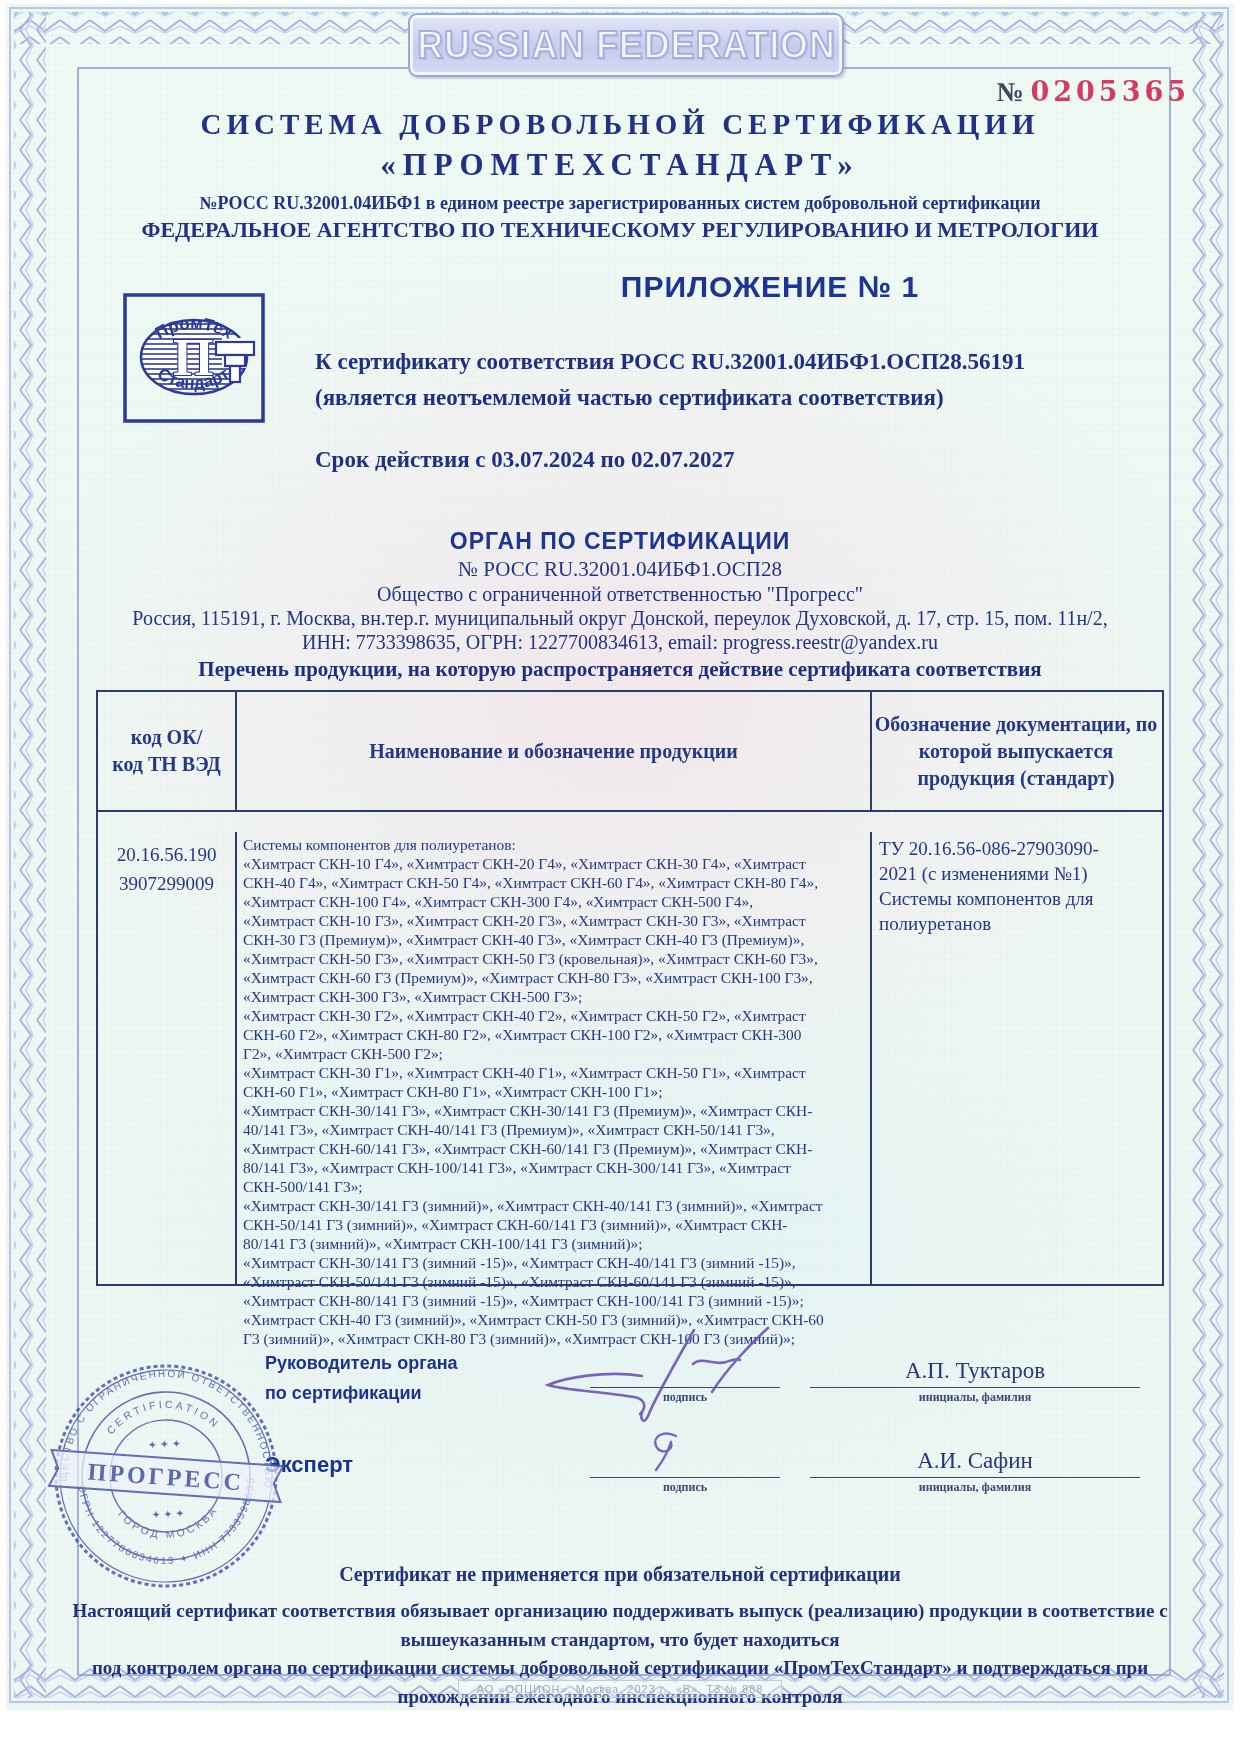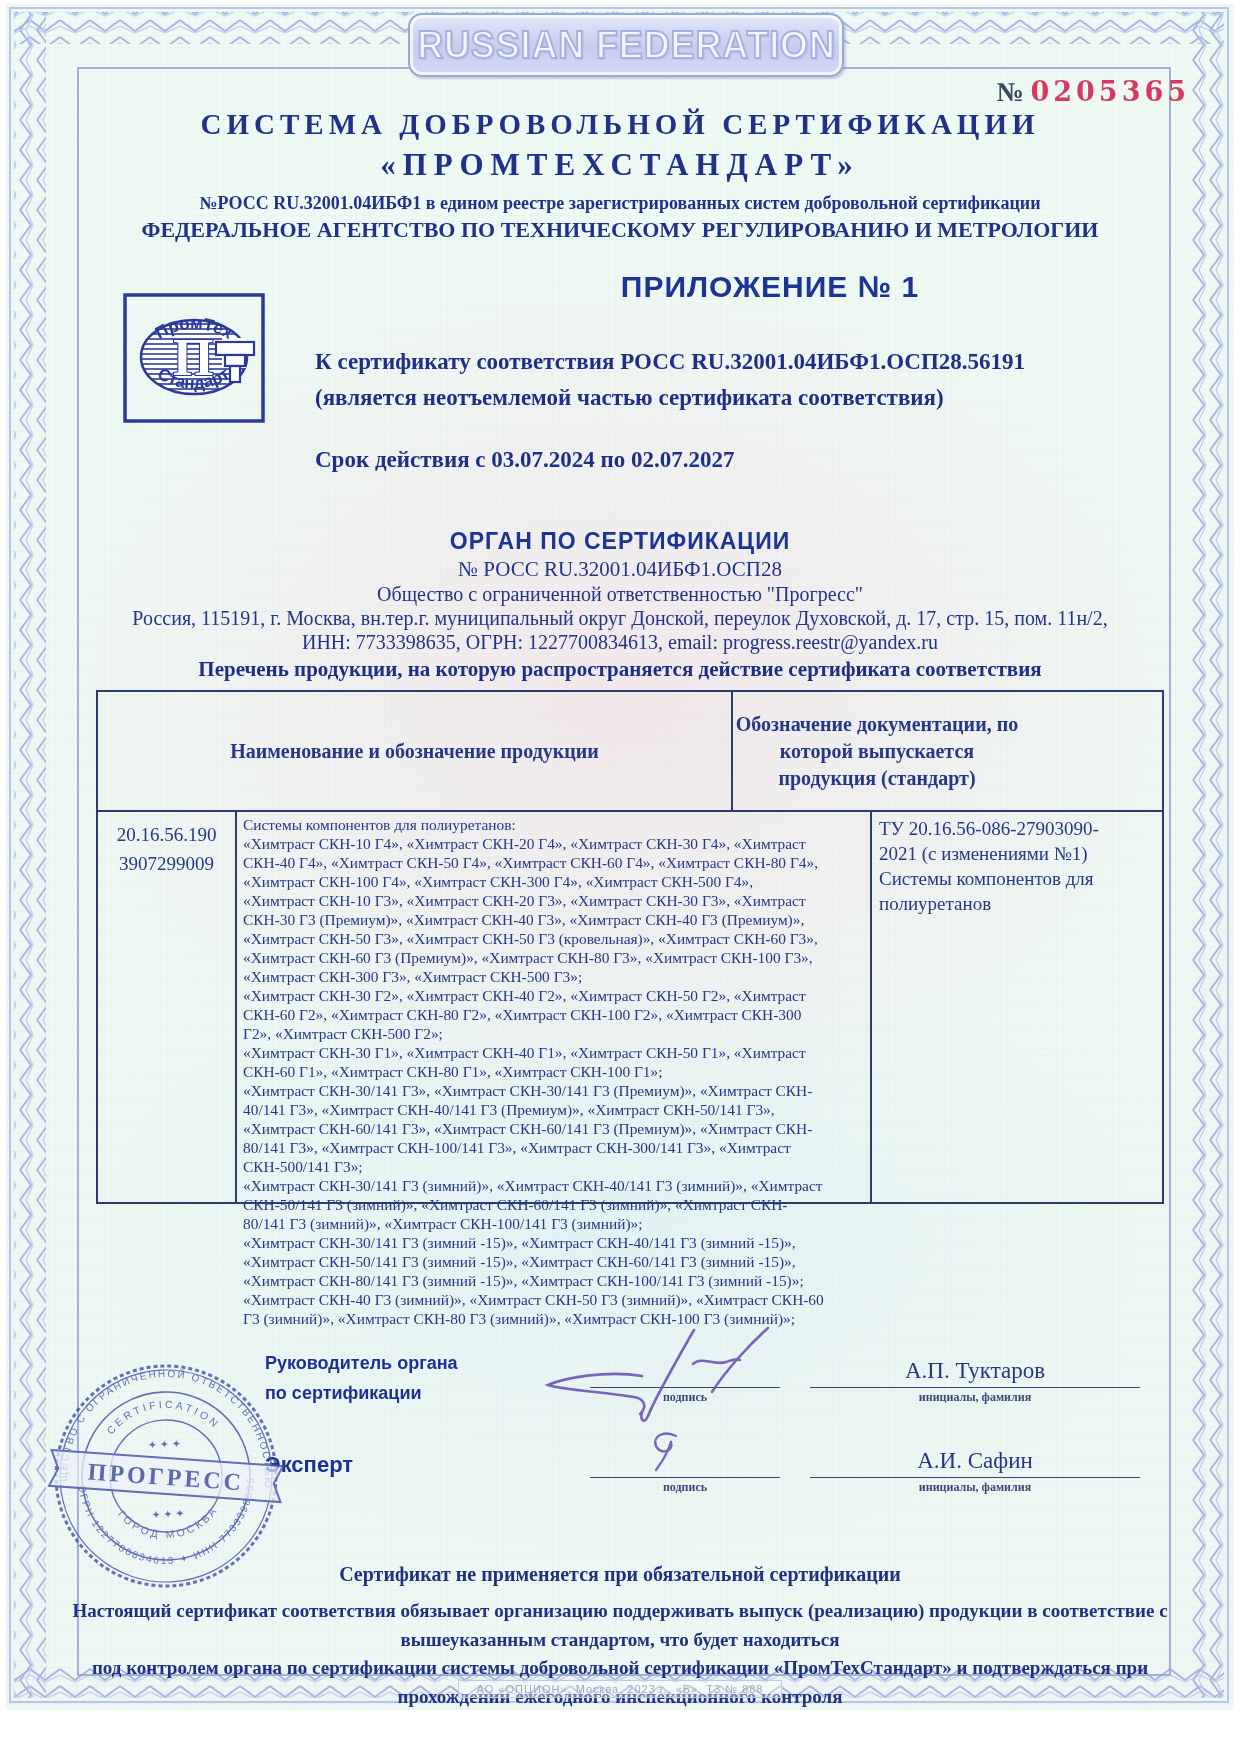--- a/index.html
+++ b/index.html
@@ -12,21 +12,21 @@
       repeating-linear-gradient(0deg, rgba(150,205,180,0.07) 0 1px, rgba(255,255,255,0) 1px 6px),
       repeating-linear-gradient(90deg, rgba(160,190,230,0.05) 0 1px, rgba(255,255,255,0) 1px 7px),
       linear-gradient(#effaf4,#eef7f3);
   }
   .abs{position:absolute;}
   .ctr{left:0;width:100%;text-align:center;}
   svg{display:block;}
   
   .banner{left:408px;top:13px;width:432px;height:60px;
     background:linear-gradient(#e3e7f8,#c5cdee 55%,#d6dbf4);
-    border:2px solid #9aa7d9;border-radius:14px;
+    border:2px solid #9aa7d9;border-radius:9px;
     box-shadow:inset 0 0 0 3px rgba(255,255,255,.75), 2px 2px 2px rgba(120,130,180,.35);
     display:flex;align-items:center;justify-content:center;}
   .banner span{font-family:"Liberation Sans","DejaVu Sans",sans-serif;
     font-weight:bold;font-size:39px;letter-spacing:1px;color:#f4f5fd;
     transform:scaleX(.92);-webkit-text-stroke:2px #a6b0de;
     text-shadow:2px 2px 0 #b9c2ea;white-space:nowrap;}
   
   .cert-no{top:76px;right:50px;font-size:27px;white-space:nowrap;}
   .cert-no .pref{color:#3c4a63;font-weight:bold;}
   .cert-no .digits{color:#d63a60;font-weight:bold;letter-spacing:4px;font-family:"DejaVu Serif",serif;}
@@ -45,21 +45,21 @@
     font-weight:bold;font-size:23px;color:#1c3493;letter-spacing:1px;}
   .organ-no{top:557px;font-size:21px;color:#223386;}
   .company{top:583px;font-size:20px;color:#223386;}
   .address{top:607px;font-size:20px;color:#223386;}
   .requisites{top:631px;font-size:20px;color:#223386;}
   .caption{top:657px;font-size:21px;font-weight:bold;color:#1d2e84;}
   
   .tbl{left:96px;top:690px;width:1064px;border:2px solid #2c3c6d;background:rgba(255,255,255,0.0);}
   .tr{display:flex;}
   .tr.head{height:118px;border-bottom:2px solid #2c3c6d;}
-  .tr.body{height:390px;}
+  .tr.body{height:452px;margin-top:20px;}
   .td{box-sizing:border-box;color:#253786;}
   .c1{width:139px;border-right:2px solid #2c3c6d;}
   .c2{width:635px;border-right:2px solid #2c3c6d;}
   .c3{width:288px;}
   .head .td{display:flex;align-items:center;justify-content:center;text-align:center;
     font-weight:bold;font-size:20px;line-height:1.35;white-space:pre-line;}
   .body .c1{padding-top:8px;text-align:center;font-size:19px;line-height:1.55;white-space:pre-line;}
   .body .c2{padding:3px 5px 0 6px;font-size:15.4px;line-height:19px;white-space:pre-line;}
   .body .c3{padding:4px 4px 0 7px;font-size:19px;line-height:1.32;white-space:pre-line;}
   
@@ -155,20 +155,22 @@
 
 <div class="abs ctr organ-h">ОРГАН ПО СЕРТИФИКАЦИИ</div>
 <div class="abs ctr organ-no">№ РОСС RU.32001.04ИБФ1.ОСП28</div>
 <div class="abs ctr company">Общество с ограниченной ответственностью "Прогресс"</div>
 <div class="abs ctr address">Россия, 115191, г. Москва, вн.тер.г. муниципальный округ Донской, переулок Духовской, д. 17, стр. 15, пом. 11н/2,</div>
 <div class="abs ctr requisites">ИНН: 7733398635, ОГРН: 1227700834613, email: progress.reestr@yandex.ru</div>
 
 <div class="abs ctr caption">Перечень продукции, на которую распространяется действие сертификата соответствия</div>
 <div class="abs tbl">
   <div class="tr head">
+    <div class="td c1">код ОК/
+код ТН ВЭД</div>
     <div class="td c2">Наименование и обозначение продукции</div>
     <div class="td c3">Обозначение документации, по которой выпускается продукция (стандарт)</div>
   </div>
   <div class="tr body">
     <div class="td c1">20.16.56.190
 3907299009</div>
     <div class="td c2">Системы компонентов для полиуретанов:
 «Химтраст СКН-10 Г4», «Химтраст СКН-20 Г4», «Химтраст СКН-30 Г4», «Химтраст
 СКН-40 Г4», «Химтраст СКН-50 Г4», «Химтраст СКН-60 Г4», «Химтраст СКН-80 Г4»,
 «Химтраст СКН-100 Г4», «Химтраст СКН-300 Г4», «Химтраст СКН-500 Г4»,

